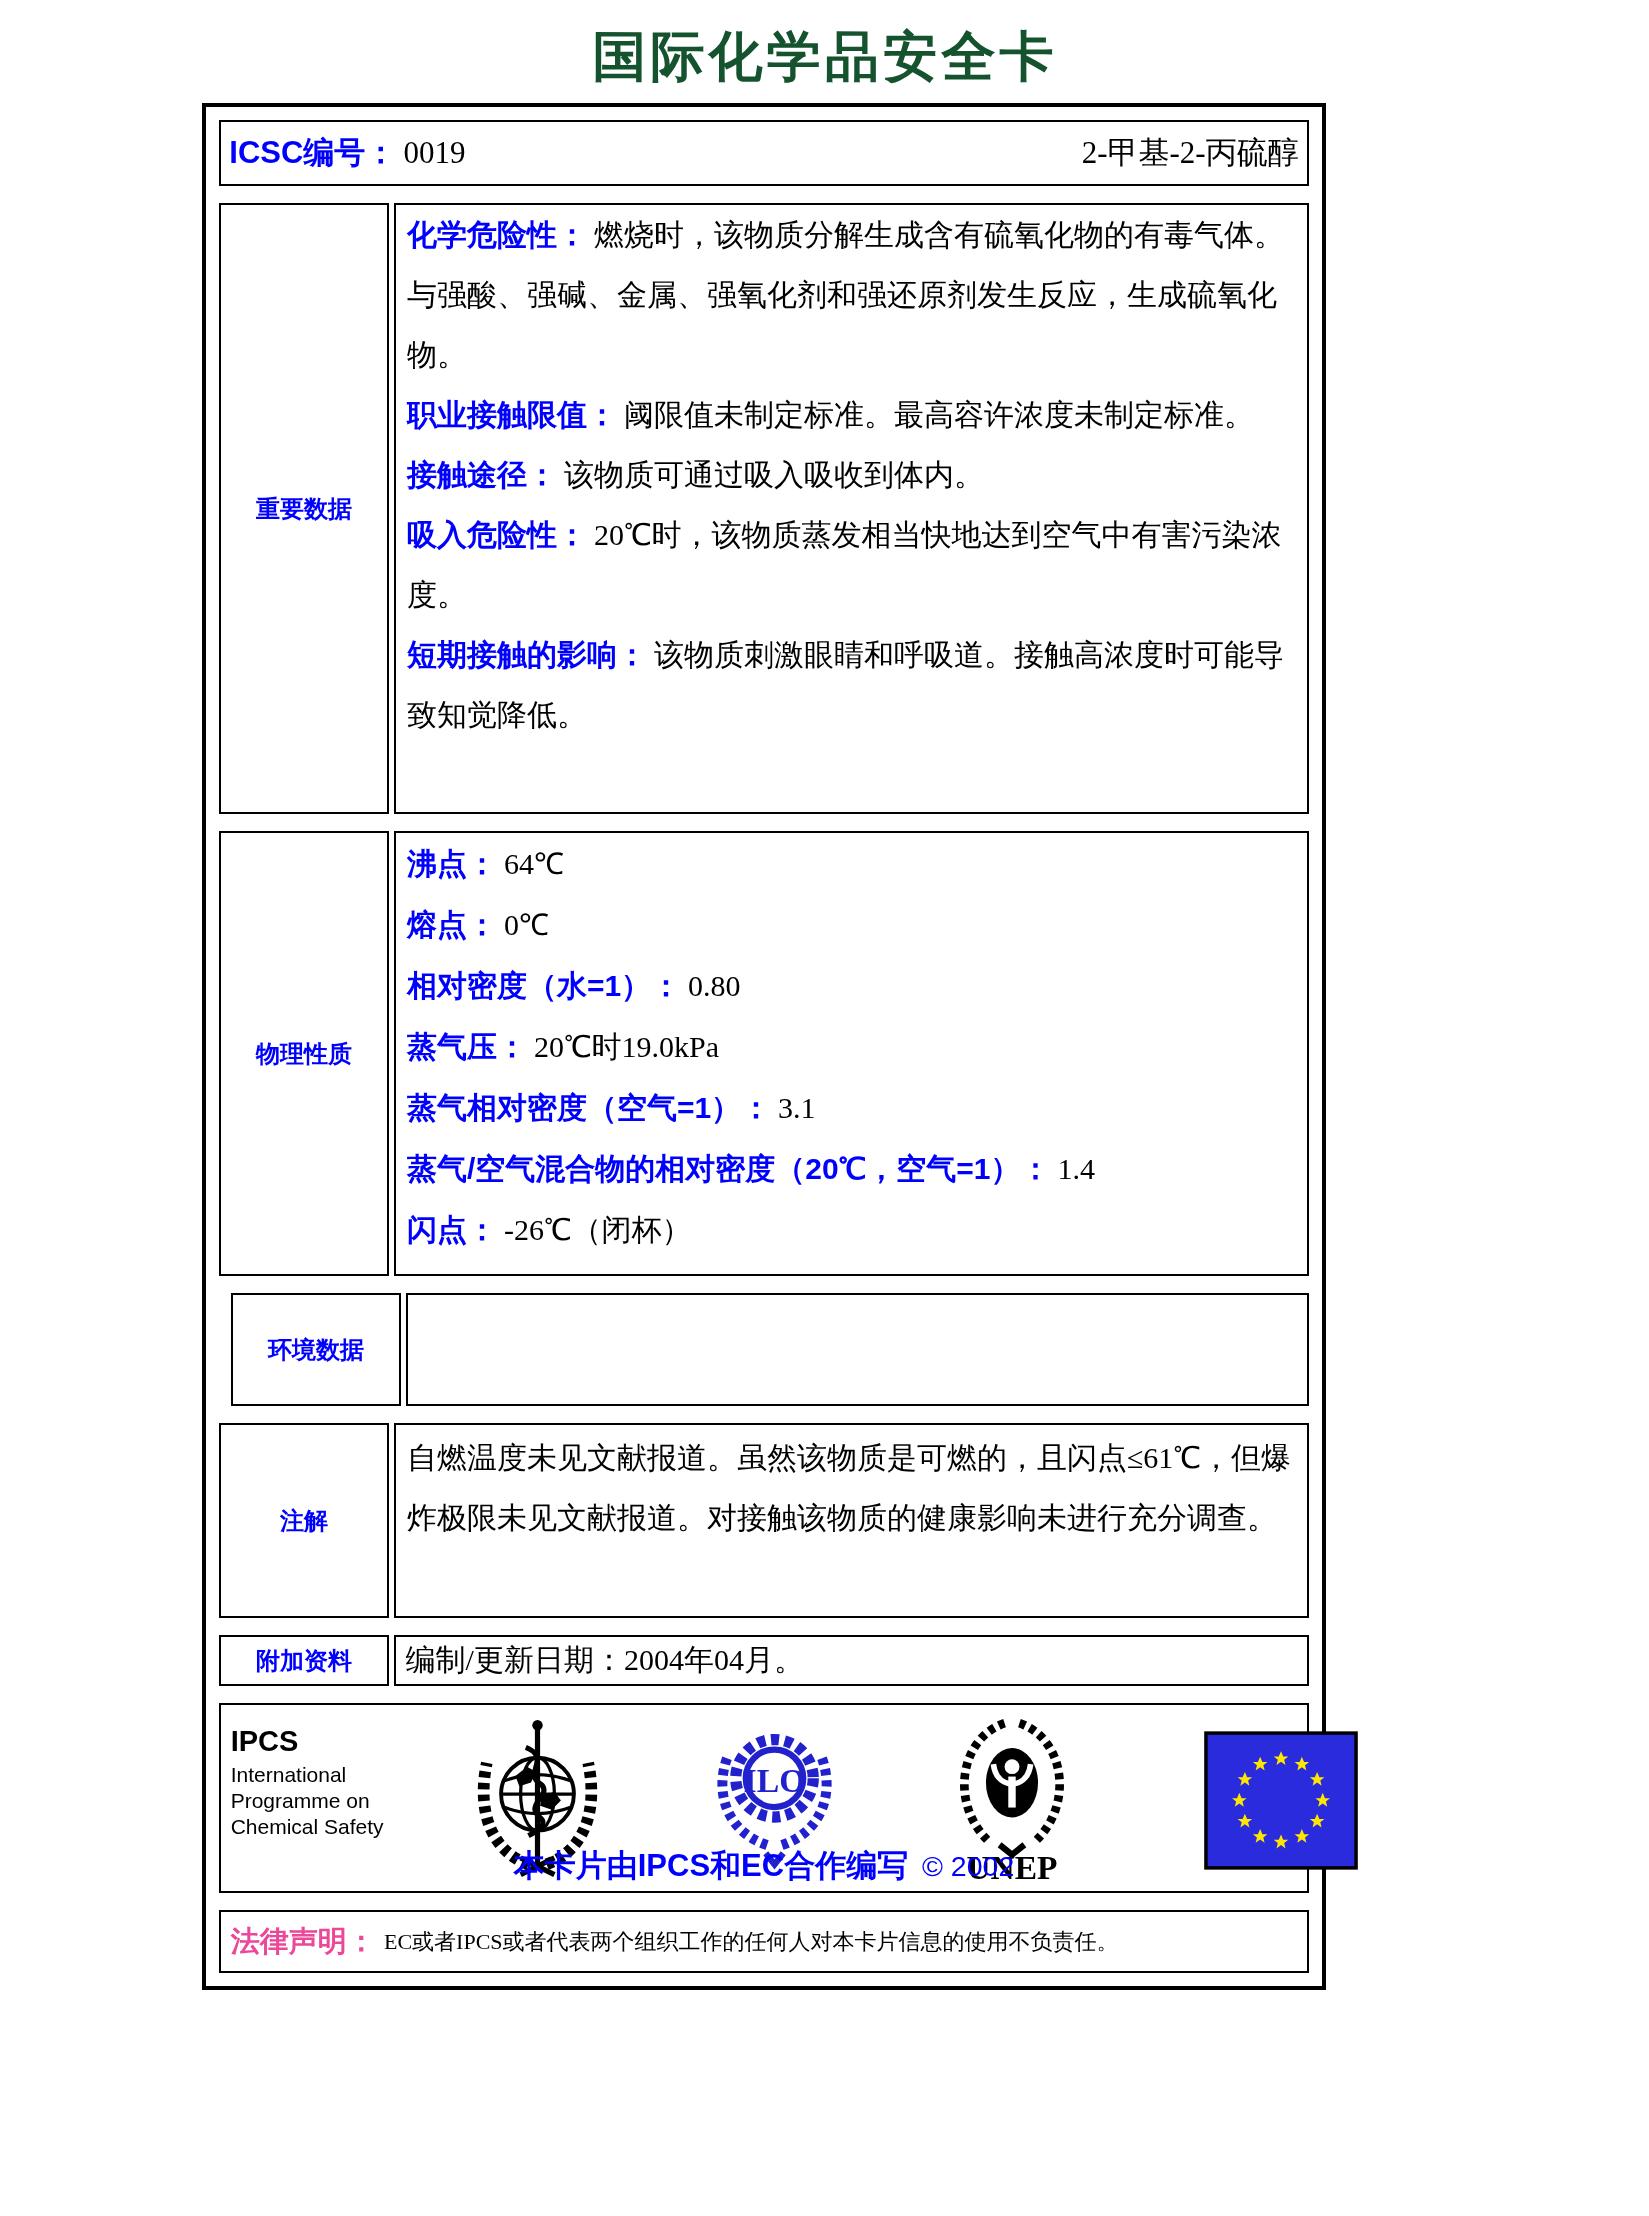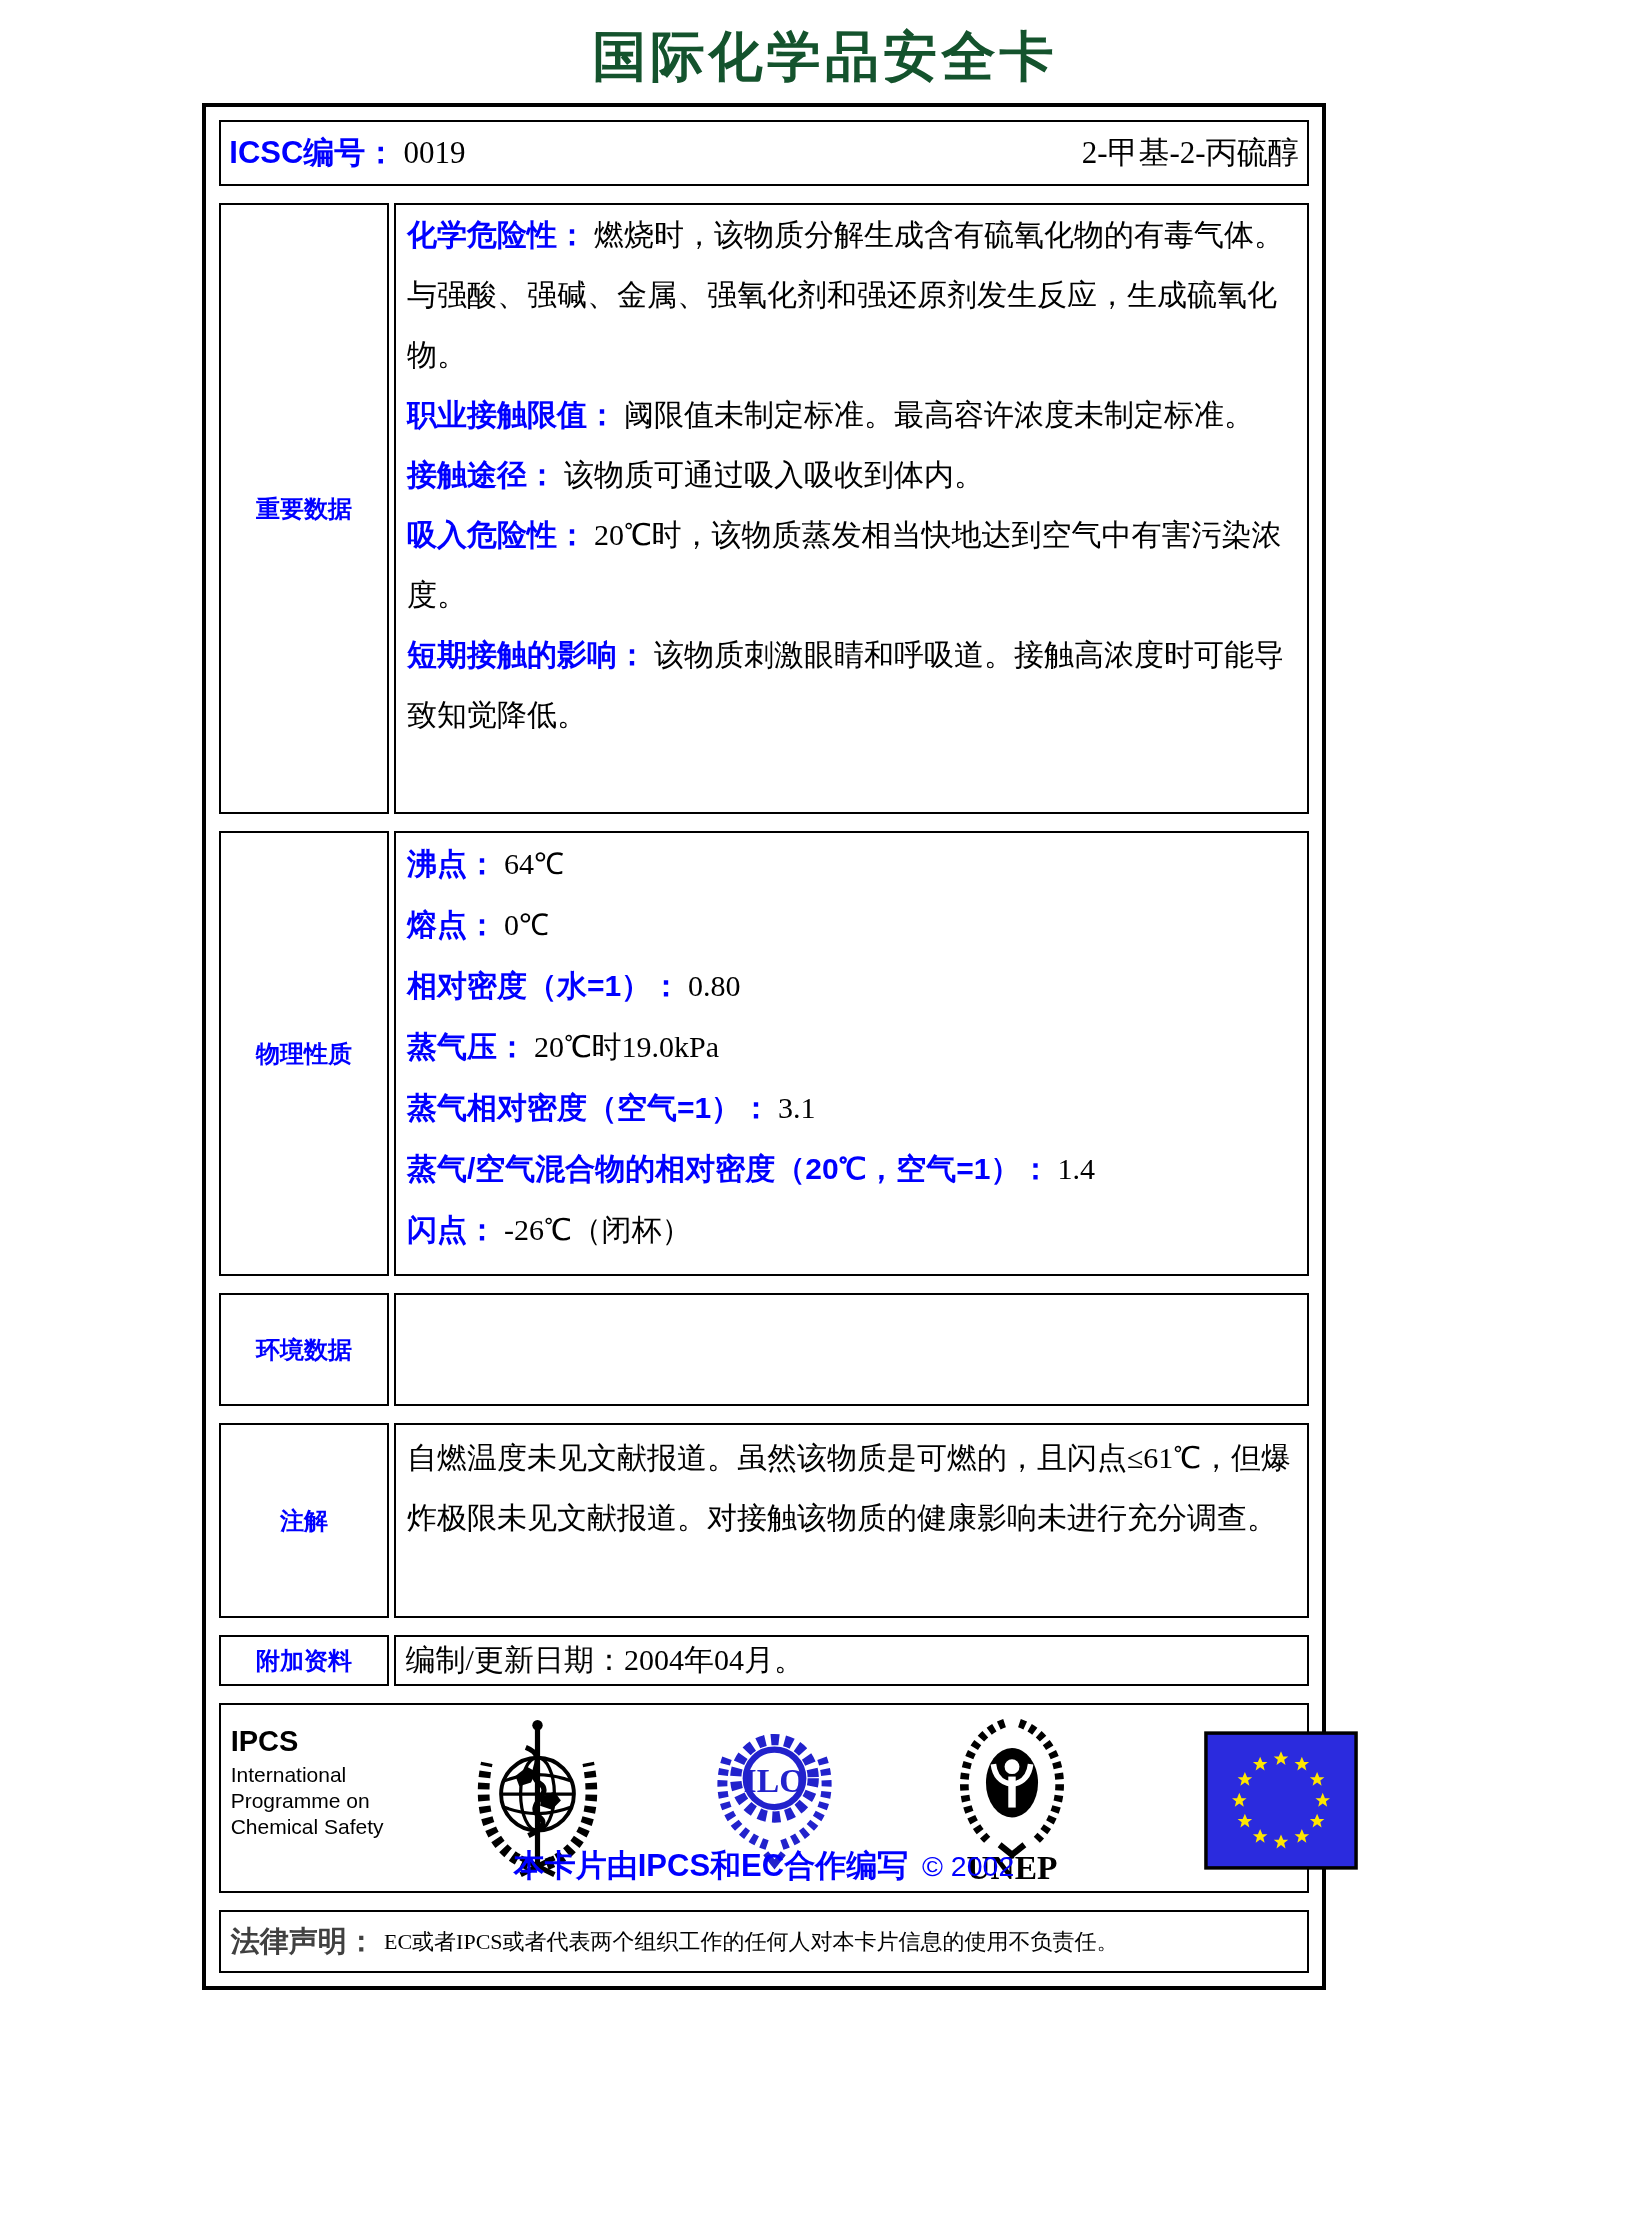--- a/index.html
+++ b/index.html
@@ -31,21 +31,21 @@
     padding:0 8.3px; }
   .hleft { display:flex; align-items:center; }
 
   .blbl { color:#0000ff; font-family:"Liberation Sans", sans-serif; font-weight:bold;
     font-size:30px; margin-right:7px; }
   .serif { font-family:"Liberation Serif", serif; color:#000; font-size:30px; }
   .header-row .blbl, .header-row .serif { font-size:31px; }
 
   .row-important { height:611px; }
   .row-physical  { height:445px; }
-  .row-environment { height:113px; }
+  .row-environment { height:113px;margin-left:12px; }
   .row-notes { height:195px; }
   .row-additional { height:51px; }
 
   .imp, .phys { font-size:30px; line-height:60px; }
   .phys { line-height:61px; }
   .line { display:block; }
 
   .notes-content { font-size:30px; line-height:60px; padding:2.8px 11px 0 11px; }
 
   .additional-content { display:flex; align-items:center; font-size:31px; padding:0 9.7px; }
@@ -62,21 +62,21 @@
   .unep-logo { left:729px; top:5.6px; }
   .eu-flag   { left:982px; top:26.4px; }
 
   .credit { position:absolute; left:0; right:0; bottom:4.2px; text-align:center; }
   .credit-bold { color:#0000ff; font-family:"Liberation Sans", sans-serif;
     font-weight:bold; font-size:31px; }
   .credit-year { color:#0000ff; font-family:"Liberation Sans", sans-serif;
     font-size:28.5px; margin-left:11px; }
 
   .legal-box { height:63px; display:flex; align-items:center; padding:0 9.7px; }
-  .legal-lbl { color:#404040; font-family:"Liberation Sans", sans-serif; font-weight:bold;
+  .legal-lbl { color:#ec4899; font-family:"Liberation Sans", sans-serif; font-weight:bold;
     font-size:29px; margin-right:8.3px; white-space:nowrap; }
   .legal-text { font-family:"Liberation Serif", serif; font-size:22px; color:#000; }
 </style>
 </head>
 <body>
 
 <div class="page">
 
   <div class="doc-title">国际化学品安全卡</div>
 

